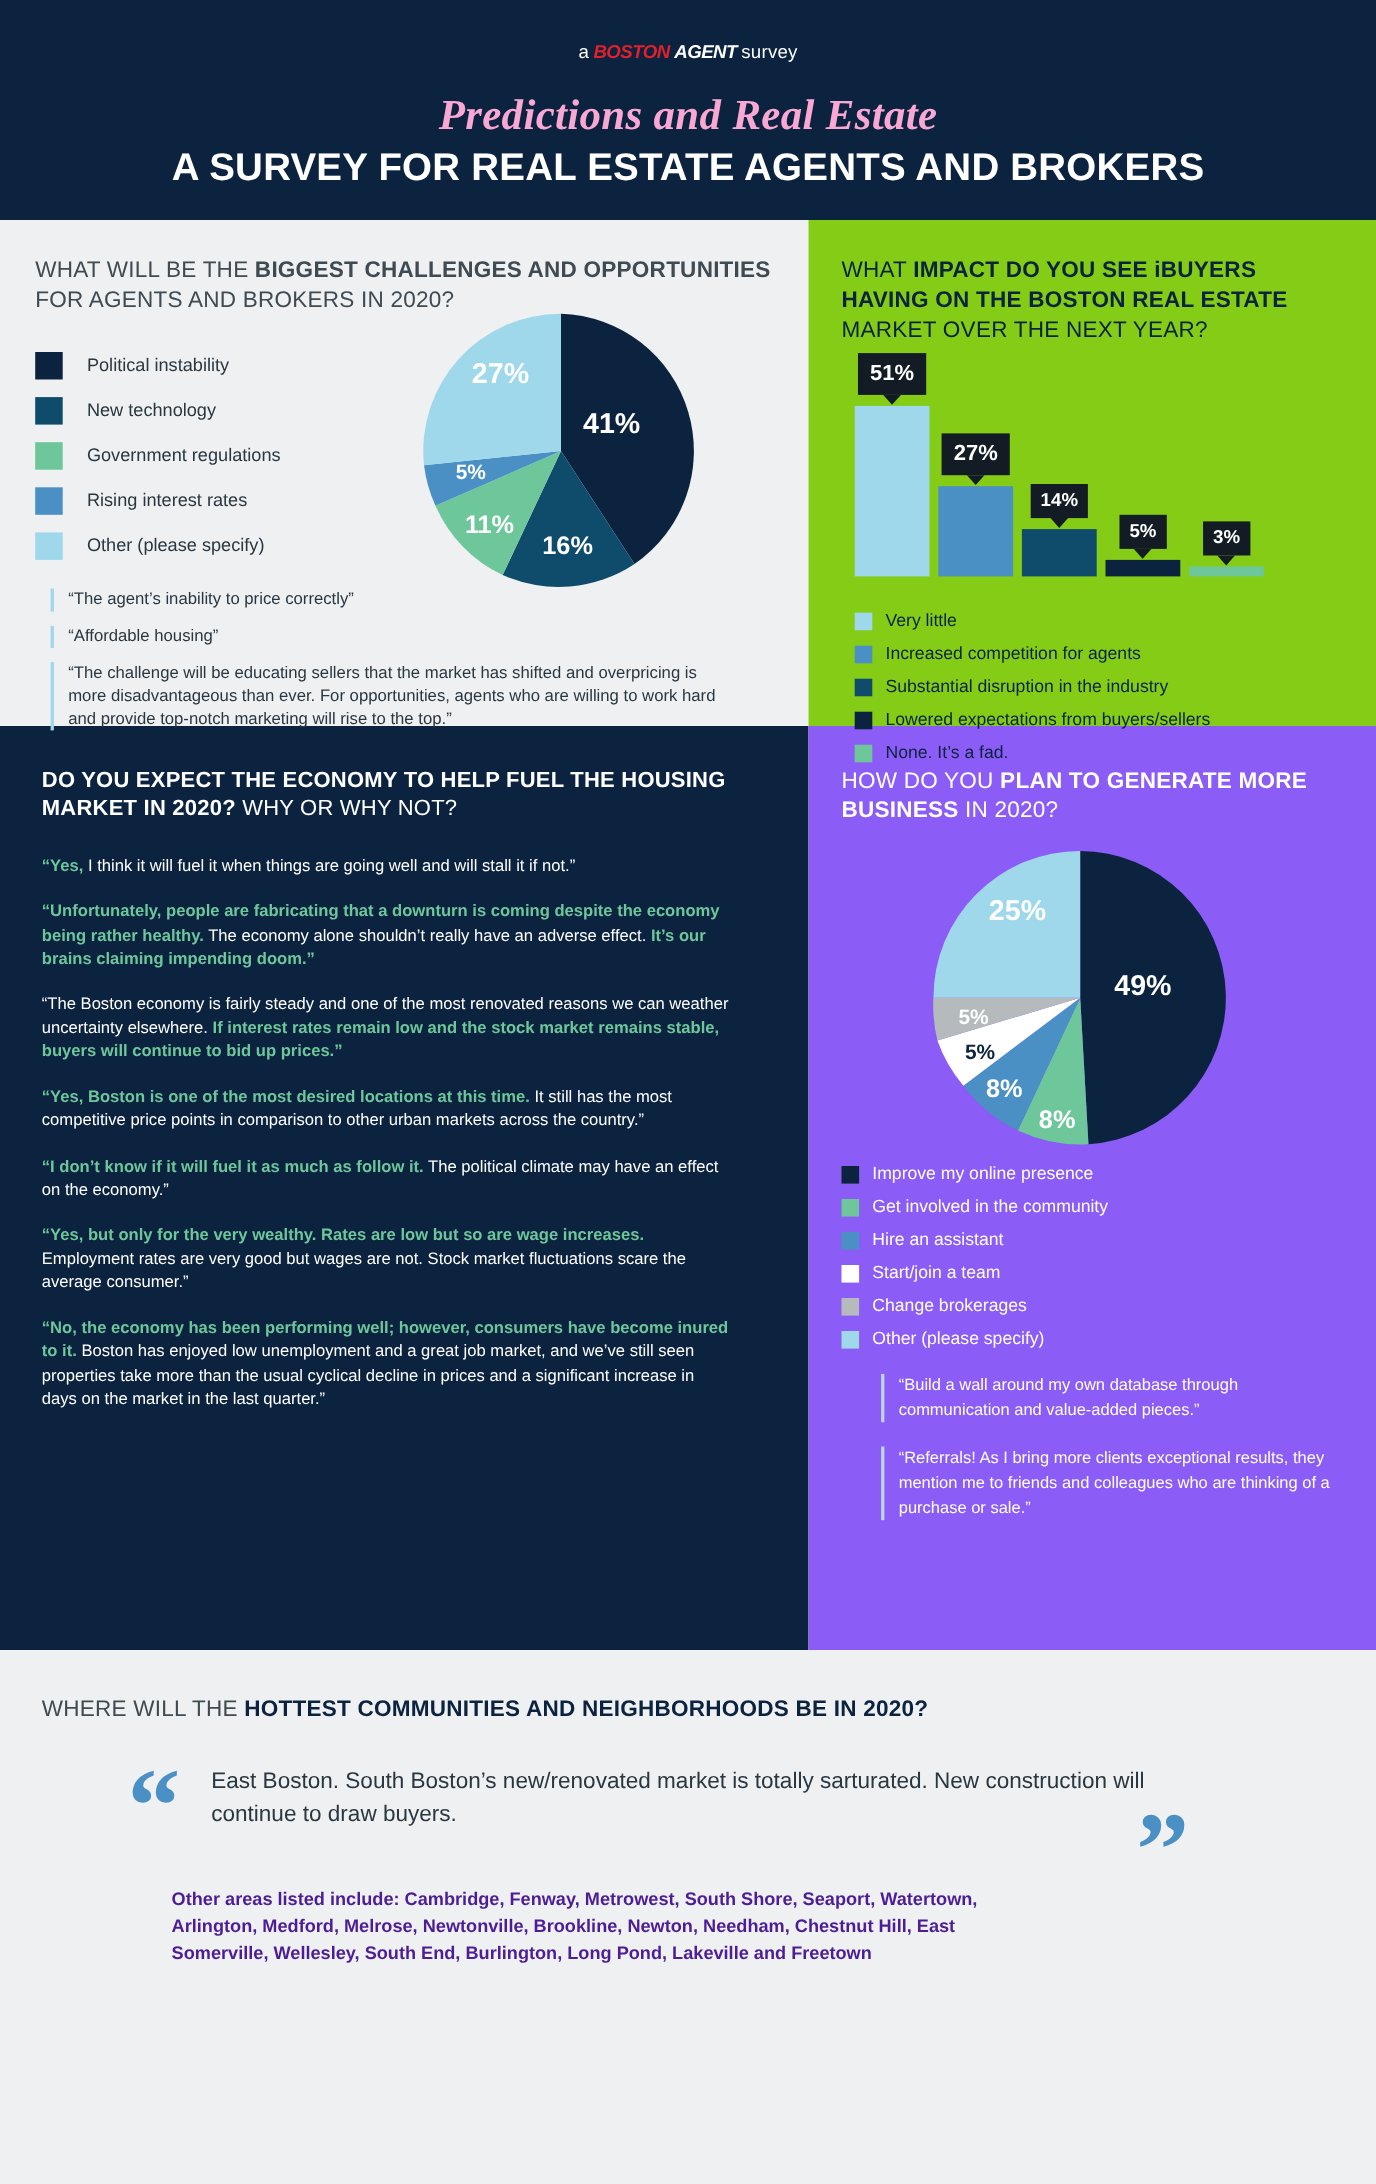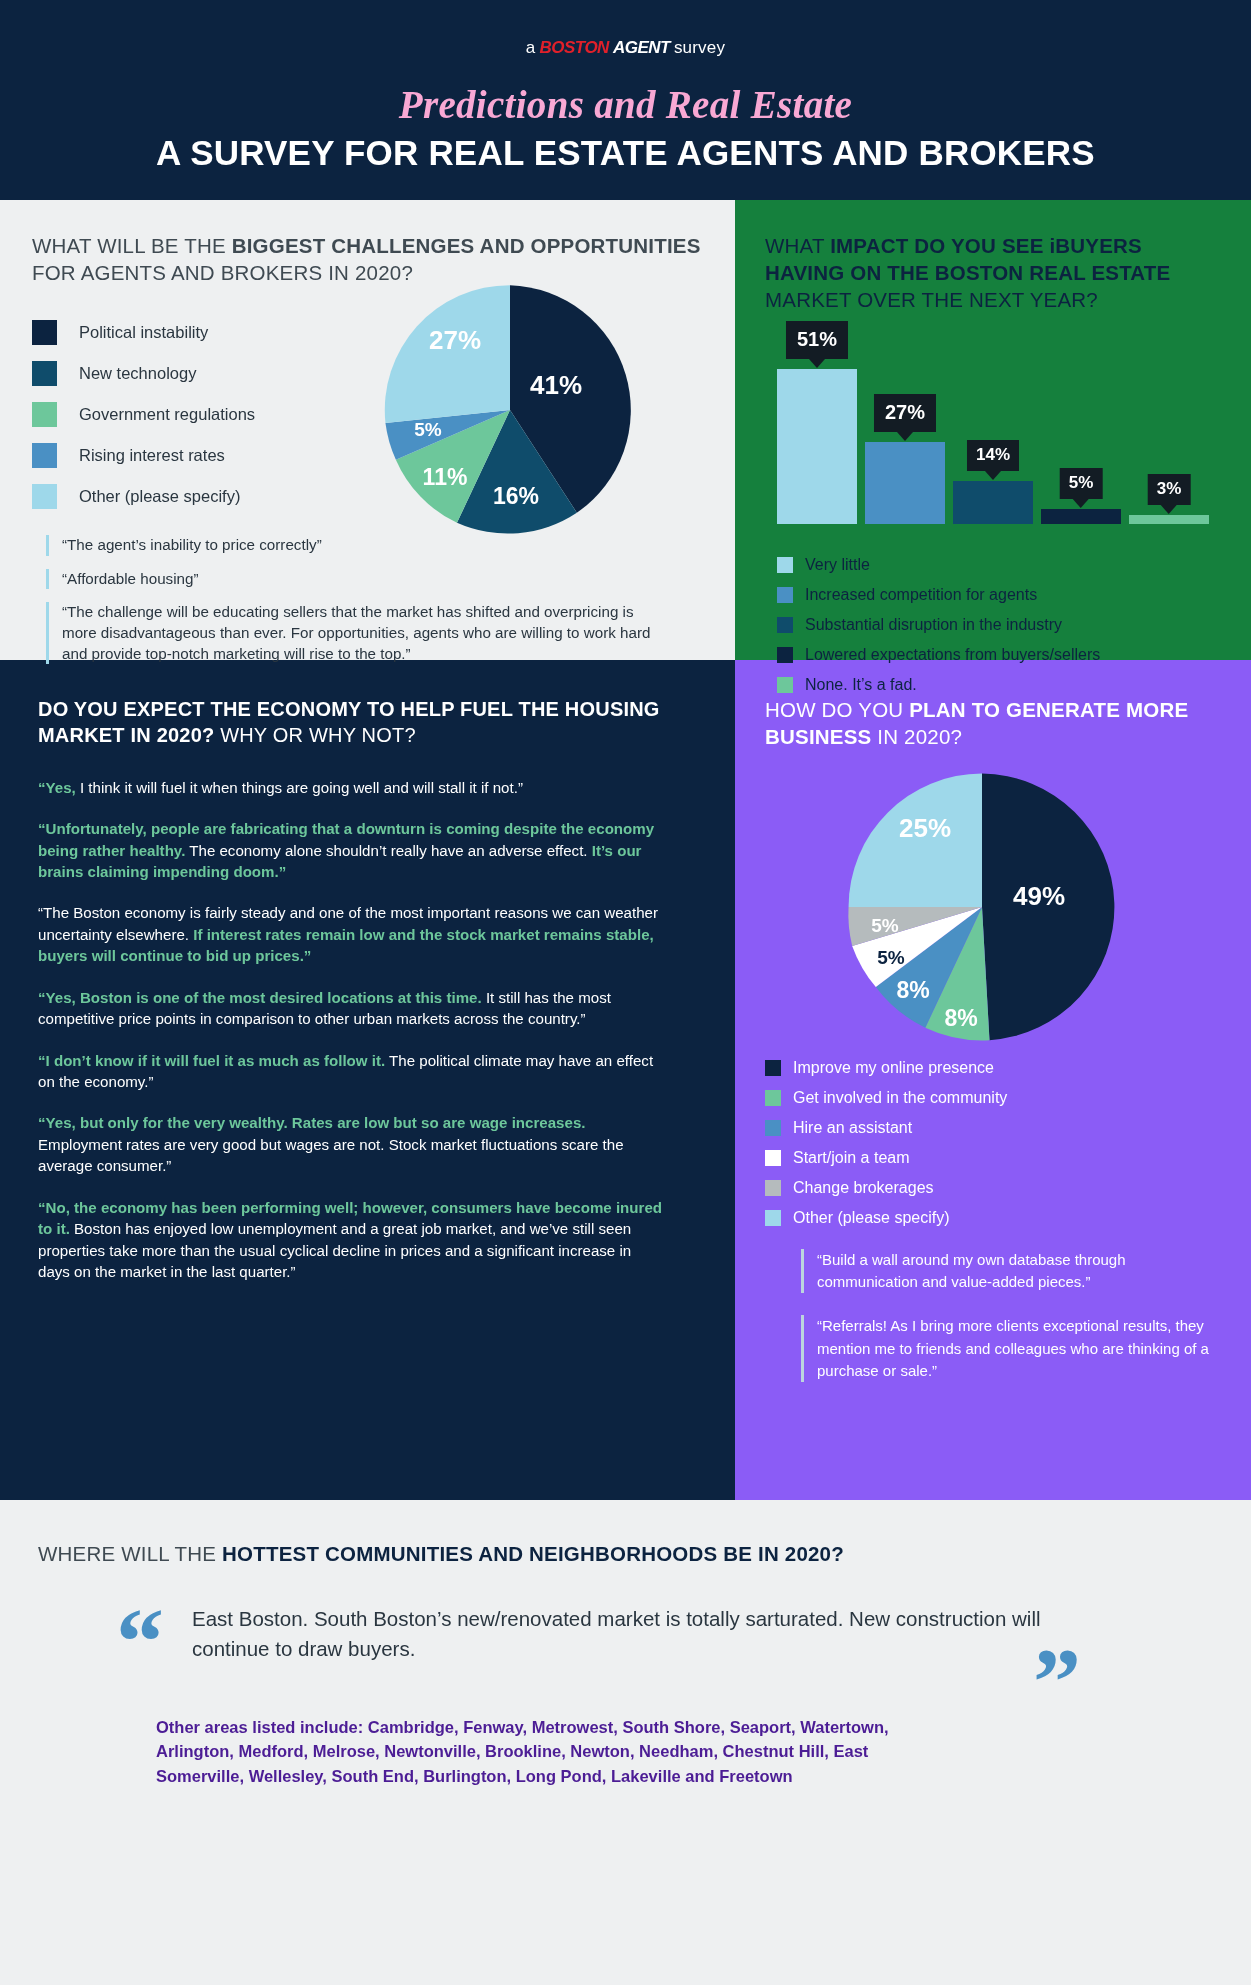--- a/index.html
+++ b/index.html
@@ -49,21 +49,21 @@
     color: #ffffff;
     letter-spacing: .2px;
   }
 
   
   .row { display: flex; width: 1251px; }
   .col-left  { width: 735px; }
   .col-right { width: 516px; }
 
   .s-tl { background: #eef0f1; height: 460px; padding: 32px 28px 0 32px; position: relative; }
-  .s-tr { background: #15803d;  height: 460px; padding: 32px 28px 0 30px; position: relative; }
+  .s-tr { background: #84cc16;  height: 460px; padding: 32px 28px 0 30px; position: relative; }
   .s-bl { background: #0c2340; min-height: 840px; padding: 36px 32px 30px 38px; }
   .s-br { background: #8b5cf6; min-height: 840px; padding: 36px 26px 30px 30px; }
 
   
   .q { font-size: 20.5px; line-height: 1.32; letter-spacing: .2px; }
   .q.dark  { color: #3f4a52; }
   .q.navy  { color: #0c2340; }
   .q.white { color: #ffffff; }
   .q b { font-weight: bold; }
   .q .lt { font-weight: normal; }
@@ -95,21 +95,21 @@
   
   .tq { display: flex; gap: 13px; margin-bottom: 13px; }
   .tq-bar { width: 3px; flex: 0 0 3px; background: #9ed8ea; }
   .tq-bar.white { background: #bcd4de; }
   .tq-text { font-size: 15.2px; line-height: 1.36; color: #2a3640; }
   .tq-text.white { color: #ffffff; font-size: 15px; line-height: 1.48; }
 
   
   .barchart { position: relative; height: 175px; margin-top: 36px; margin-left: 12px; }
   .bars { position: absolute; bottom: 0; left: 0; display: flex; align-items: flex-end; gap: 8px; }
-  .bar-col { position: relative; width: 80px; }
+  .bar-col { position: relative; width: 68px; }
   .bar { width: 100%; }
   .callout {
     position: absolute;
     background: #131c24;
     color: #ffffff;
     font-weight: bold;
     font-size: 20px;
     padding: 7px 11px 8px;
     left: 50%;
     transform: translateX(-50%);
@@ -307,21 +307,21 @@
       </div>
 
       <div style="margin-top:28px; padding-right:36px;">
         <p class="eq">
           <span class="g">“Yes,</span><span> I think it will fuel it when things are going well and will stall it if not.”</span>
         </p>
         <p class="eq">
           <span class="g">“Unfortunately, people are fabricating that a downturn is coming despite the economy being rather healthy.</span><span> The economy alone shouldn’t really have an adverse effect. </span><span class="g">It’s our brains claiming impending doom.”</span>
         </p>
         <p class="eq">
-          <span>“The Boston economy is fairly steady and one of the most important reasons we can weather uncertainty elsewhere. </span><span class="g">If interest rates remain low and the stock market remains stable, buyers will continue to bid up prices.”</span>
+          <span>“The Boston economy is fairly steady and one of the most renovated reasons we can weather uncertainty elsewhere. </span><span class="g">If interest rates remain low and the stock market remains stable, buyers will continue to bid up prices.”</span>
         </p>
         <p class="eq">
           <span class="g">“Yes, Boston is one of the most desired locations at this time.</span><span> It still has the most competitive price points in comparison to other urban markets across the country.”</span>
         </p>
         <p class="eq">
           <span class="g">“I don’t know if it will fuel it as much as follow it.</span><span> The political climate may have an effect on the economy.”</span>
         </p>
         <p class="eq">
           <span class="g">“Yes, but only for the very wealthy. Rates are low but so are wage increases.</span><span> Employment rates are very good but wages are not. Stock market fluctuations scare the average consumer.”</span>
         </p>

